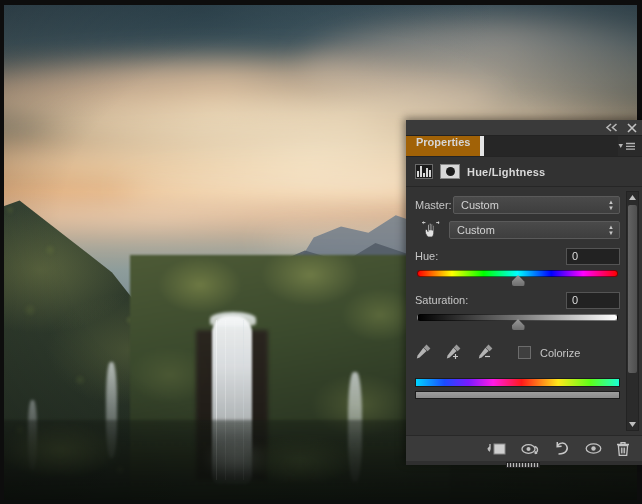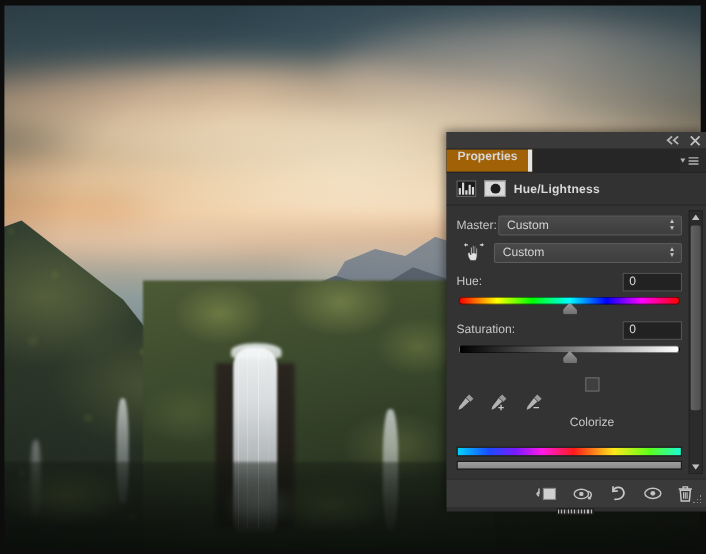--- a/index.html
+++ b/index.html
@@ -334,21 +334,21 @@
     width: 13px; height: 11px;
     margin-left: -6px;
     background: linear-gradient(to bottom,#9a9a9a,#6e6e6e);
     clip-path: polygon(50% 0%, 100% 62%, 100% 100%, 0% 100%, 0% 62%);
     border-radius: 2px;
   }
 
   
   .tools-row { display:flex; align-items:center; margin-top: 14px; gap: 12px; }
   .eyedrops { display:flex; gap: 13px; align-items:center; }
-  .colorize-box { display:flex; align-items:center; gap:22px; margin-left: 10px; flex-direction: column; }
+  .colorize-box { display:flex; align-items:center; gap:9px; margin-left: 10px; }
   .checkbox {
     width: 13px; height: 13px;
     background: #3f3f3f;
     border: 1px solid #6c6c6c;
   }
   .colorize-label { font-size: 11px; color: #c6c6c6; }
 
   
   .ramps { margin-top: 16px; }
   .ramp-rainbow {

